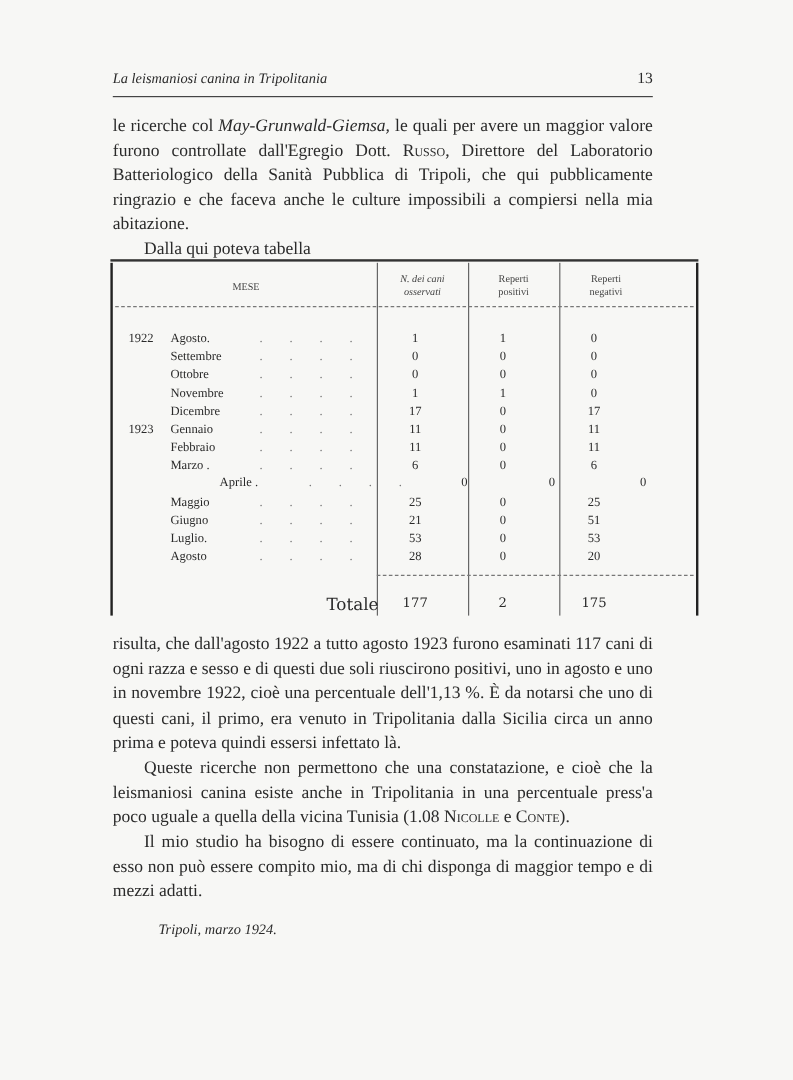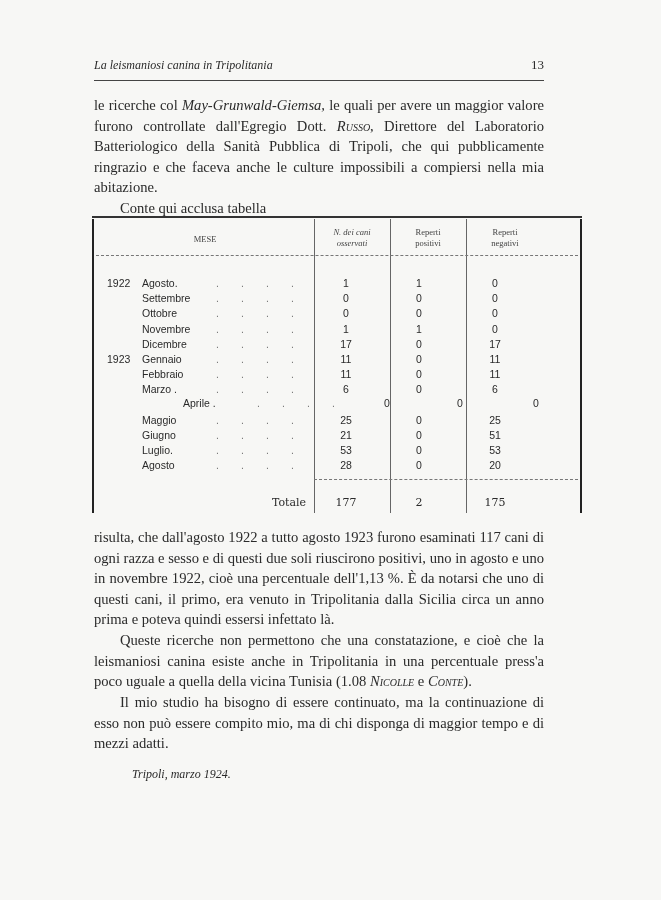--- a/index.html
+++ b/index.html
@@ -14,46 +14,46 @@
   .body-text { position: absolute; left: 94px; width: 450px; font-family: "Liberation Serif", serif; font-size: 14.6px; line-height: 20.5px; text-align: justify; }
   .p1 { top: 95px; }
   .indent { text-indent: 26px; }
   .table-wrap { position: absolute; top: 215px; left: 92px; width: 490px; height: 298px; }
   .tbl-top { position: absolute; top: 1px; left: 0; right: 0; border-top: 2px solid #333; }
   .tbl-left { position: absolute; top: 4px; bottom: 0; left: 0; border-left: 2px solid #222; }
   .tbl-right { position: absolute; top: 4px; bottom: 0; right: 0; border-left: 2px solid #222; }
   .vline { position: absolute; border-left: 1px solid #666; }
   .hdash { position: absolute; border-top: 1px dashed #777; }
   .hcell { position: absolute; top: 12px; font-size: 8.5px; line-height: 11px; text-align: center; font-family: "Liberation Serif", serif; color: #444; }
-  .row { position: absolute; left: 0; right: 0; height: 14.6px; font-size: 10.5px; font-family: Liberation Sans, sans-serif; }
+  .row { position: absolute; left: 0; right: 0; height: 14.6px; font-size: 10.5px; font-family: Liberation Serif, serif; }
   .row .yr { position: absolute; left: 15px; }
   .row .mo { position: absolute; left: 50px; }
   .row .dots { position: absolute; left: 113px; width: 100px; letter-spacing: 0; color: #777; }
   .row .dots span { display: inline-block; width: 25px; text-align: center; }
   .row .n1 { position: absolute; left: 224px; width: 60px; text-align: center; }
   .row .n2 { position: absolute; left: 292px; width: 70px; text-align: center; }
   .row .n3 { position: absolute; left: 368px; width: 70px; text-align: center; }
-  .totale-label { position: absolute; left: 180px; top: 281px; font-size: 11px; }
+  .totale-label { position: absolute; left: 180px; top: 281px; font-size: 14px; }
   .tot { position: absolute; top: 281px; font-size: 11px; text-align: center; }
   .closing { position: absolute; top: 767px; left: 132px; font-style: italic; font-size: 12px; font-family: "Liberation Serif", serif; }
-  .sc { font-variant: small-caps; font-style: italic; }
+  .sc { font-variant: small-caps; }
   .it { font-style: italic; }
 </style>
 </head>
 <body>
 
 <div class="page-header">
   <span class="running-title">La leismaniosi canina in Tripolitania</span>
   <span class="page-number">13</span>
 </div>
 <div class="header-rule"></div>
 
 <div class="body-text p1">
   <div><span>le ricerche col </span><span class="it">May-Grunwald-Giemsa,</span><span> le quali per avere un maggior valore furono controllate dall'Egregio Dott. </span><span class="sc">Russo</span><span>, Direttore del Laboratorio Batteriologico della Sanità Pubblica di Tripoli, che qui pubblicamente ringrazio e che faceva anche le culture impossibili a compiersi nella mia abitazione.</span></div>
-  <div class="indent">Conte qui acclusa tabella</div>
+  <div class="indent">Dalla qui poteva tabella</div>
 </div>
 
 <div class="table-wrap">
   <div class="tbl-top"></div>
   <div class="tbl-left"></div>
   <div class="tbl-right"></div>
   <div class="vline" style="left:222px; top:4px; height:294px;"></div>
   <div class="vline" style="left:298px; top:4px; height:294px;"></div>
   <div class="vline" style="left:374px; top:4px; height:294px;"></div>
   <div class="hdash" style="left:4px; right:4px; top:40px;"></div>

